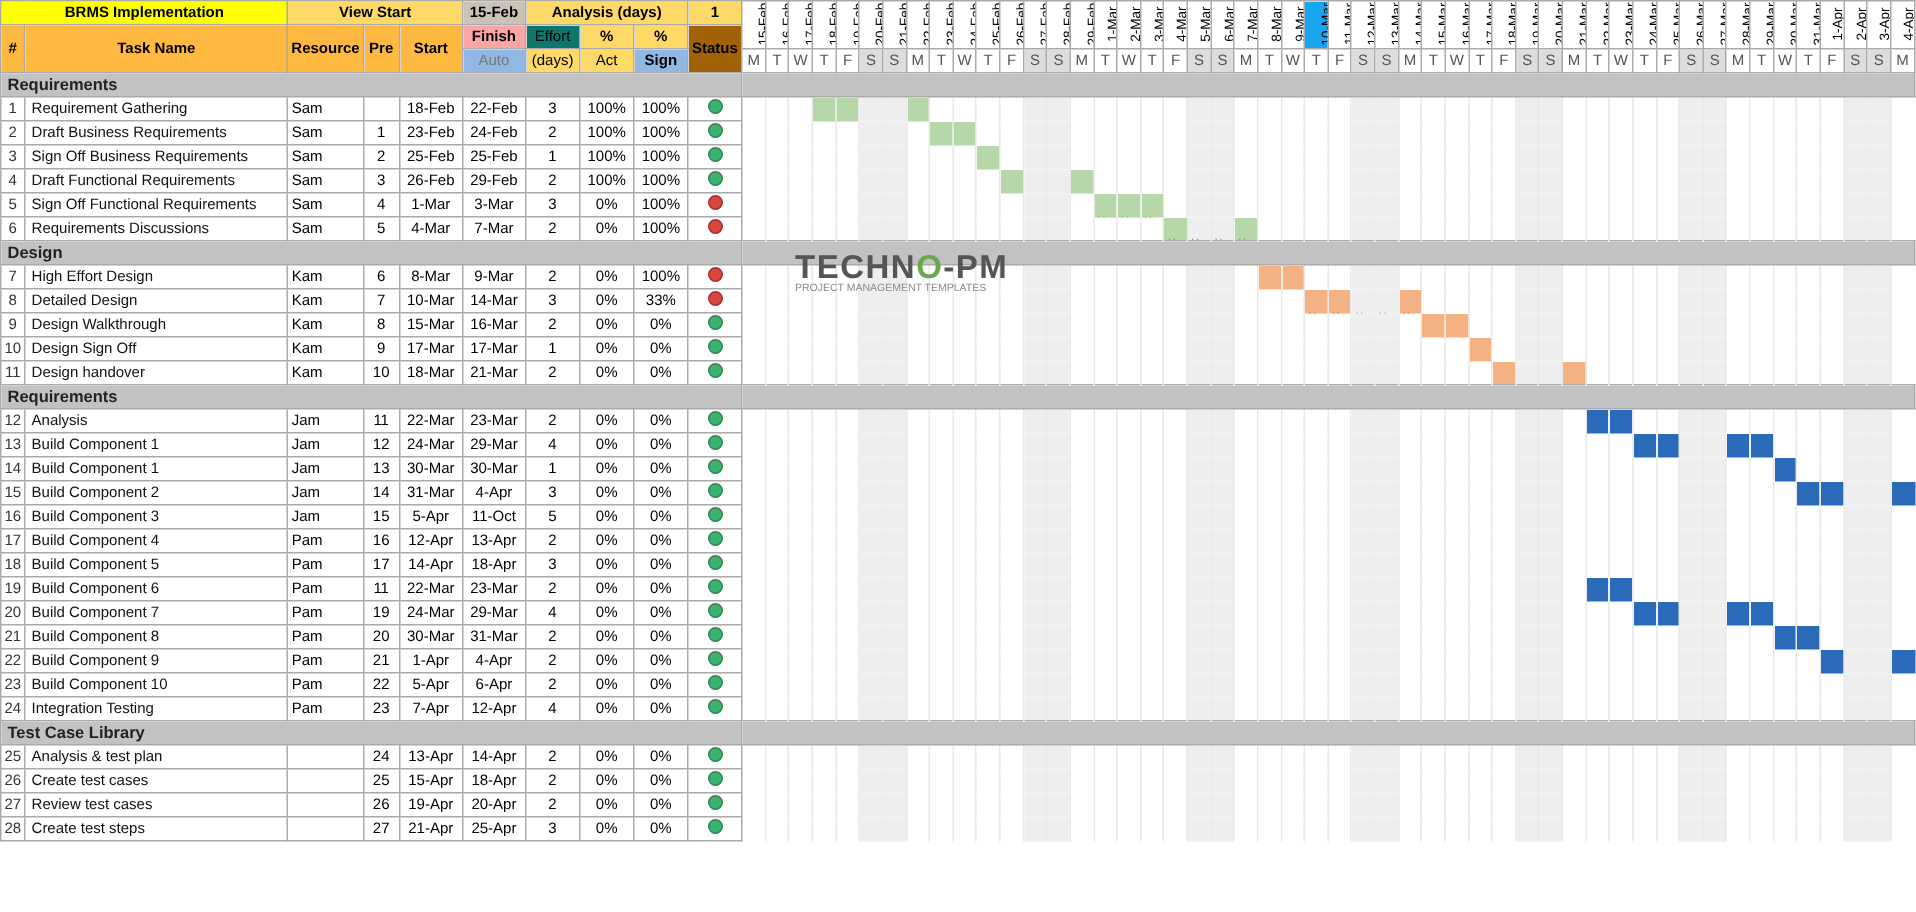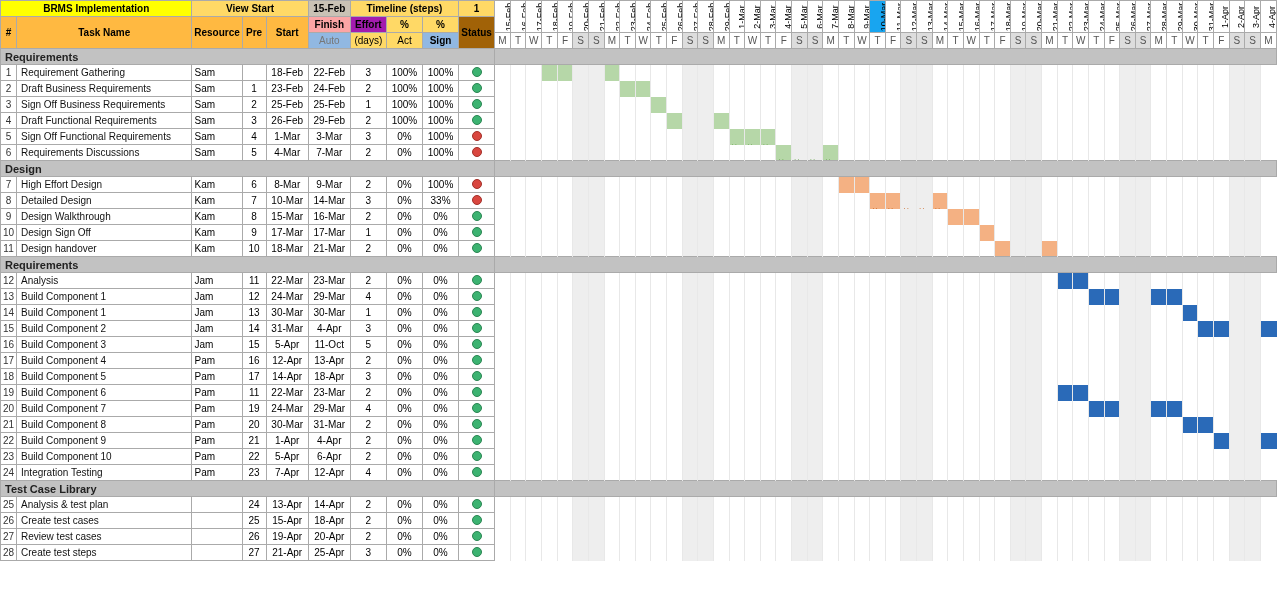--- a/index.html
+++ b/index.html
@@ -118,21 +118,21 @@
         <col style="width: 15.6px;">
         <col style="width: 15.6px;">
         <col style="width: 15.6px;">
       </colgroup>
 
 <thead id="thead">
         <tr class="hdr-top">
           <td colspan="2" class="proj-name">BRMS Implementation</td>
           <td colspan="3" class="view-start">View Start</td>
           <td class="date-hdr">15-Feb</td>
-          <td colspan="3" class="timeline-hdr">Timeline (steps)</td>
+          <td colspan="3" class="timeline-hdr">Analysis (days)</td>
           <td class="tl-num">1</td>
           <td rowspan="2" class="date-v"><span>15-Feb</span></td>
           <td rowspan="2" class="date-v"><span>16-Feb</span></td>
           <td rowspan="2" class="date-v"><span>17-Feb</span></td>
           <td rowspan="2" class="date-v"><span>18-Feb</span></td>
           <td rowspan="2" class="date-v"><span>19-Feb</span></td>
           <td rowspan="2" class="date-v"><span>20-Feb</span></td>
           <td rowspan="2" class="date-v"><span>21-Feb</span></td>
           <td rowspan="2" class="date-v"><span>22-Feb</span></td>
           <td rowspan="2" class="date-v"><span>23-Feb</span></td>
@@ -178,21 +178,21 @@
           <td rowspan="2" class="date-v"><span>3-Apr</span></td>
           <td rowspan="2" class="date-v"><span>4-Apr</span></td>
         </tr>
         <tr class="hdr-top">
           <td rowspan="2" class="col-hdr">#</td>
           <td rowspan="2" class="col-hdr">Task Name</td>
           <td rowspan="2" class="col-hdr">Resource</td>
           <td rowspan="2" class="col-hdr">Pre</td>
           <td rowspan="2" class="col-hdr">Start</td>
           <td class="finish-hdr">Finish</td>
-          <td class="effort-hdr" style="background:#a21caf;font-weight:bold">Effort</td>
+          <td class="effort-hdr" style="background:#0f766e;font-weight:normal">Effort</td>
           <td class="pct-hdr">%</td>
           <td class="plan-hdr" style="background:#ffd966">%</td>
           <td rowspan="2" class="status-hdr">Status</td>
         </tr>
         <tr class="hdr-top">
           <td class="auto-hdr">Auto</td>
           <td class="effort-hdr">(days)</td>
           <td class="effort-hdr" style="background:#ffd966">Act</td>
           <td class="plan-hdr">Sign</td>
           <td class="dow">M</td>
@@ -1996,13 +1996,17 @@
           <td class="gcell"></td>
           <td class="gcell"></td>
           <td class="gcell"></td>
           <td class="gcell wknd"></td>
           <td class="gcell wknd"></td>
           <td class="gcell"></td>
         </tr>
       </tbody>
 </table>
 
+<div class="watermark">
+  <span class="t1">TECHN</span><span class="t2">O</span><span class="t1">-PM</span>
+  <span class="sub">PROJECT MANAGEMENT TEMPLATES</span>
+</div>
 </div>
 
 </body></html>

